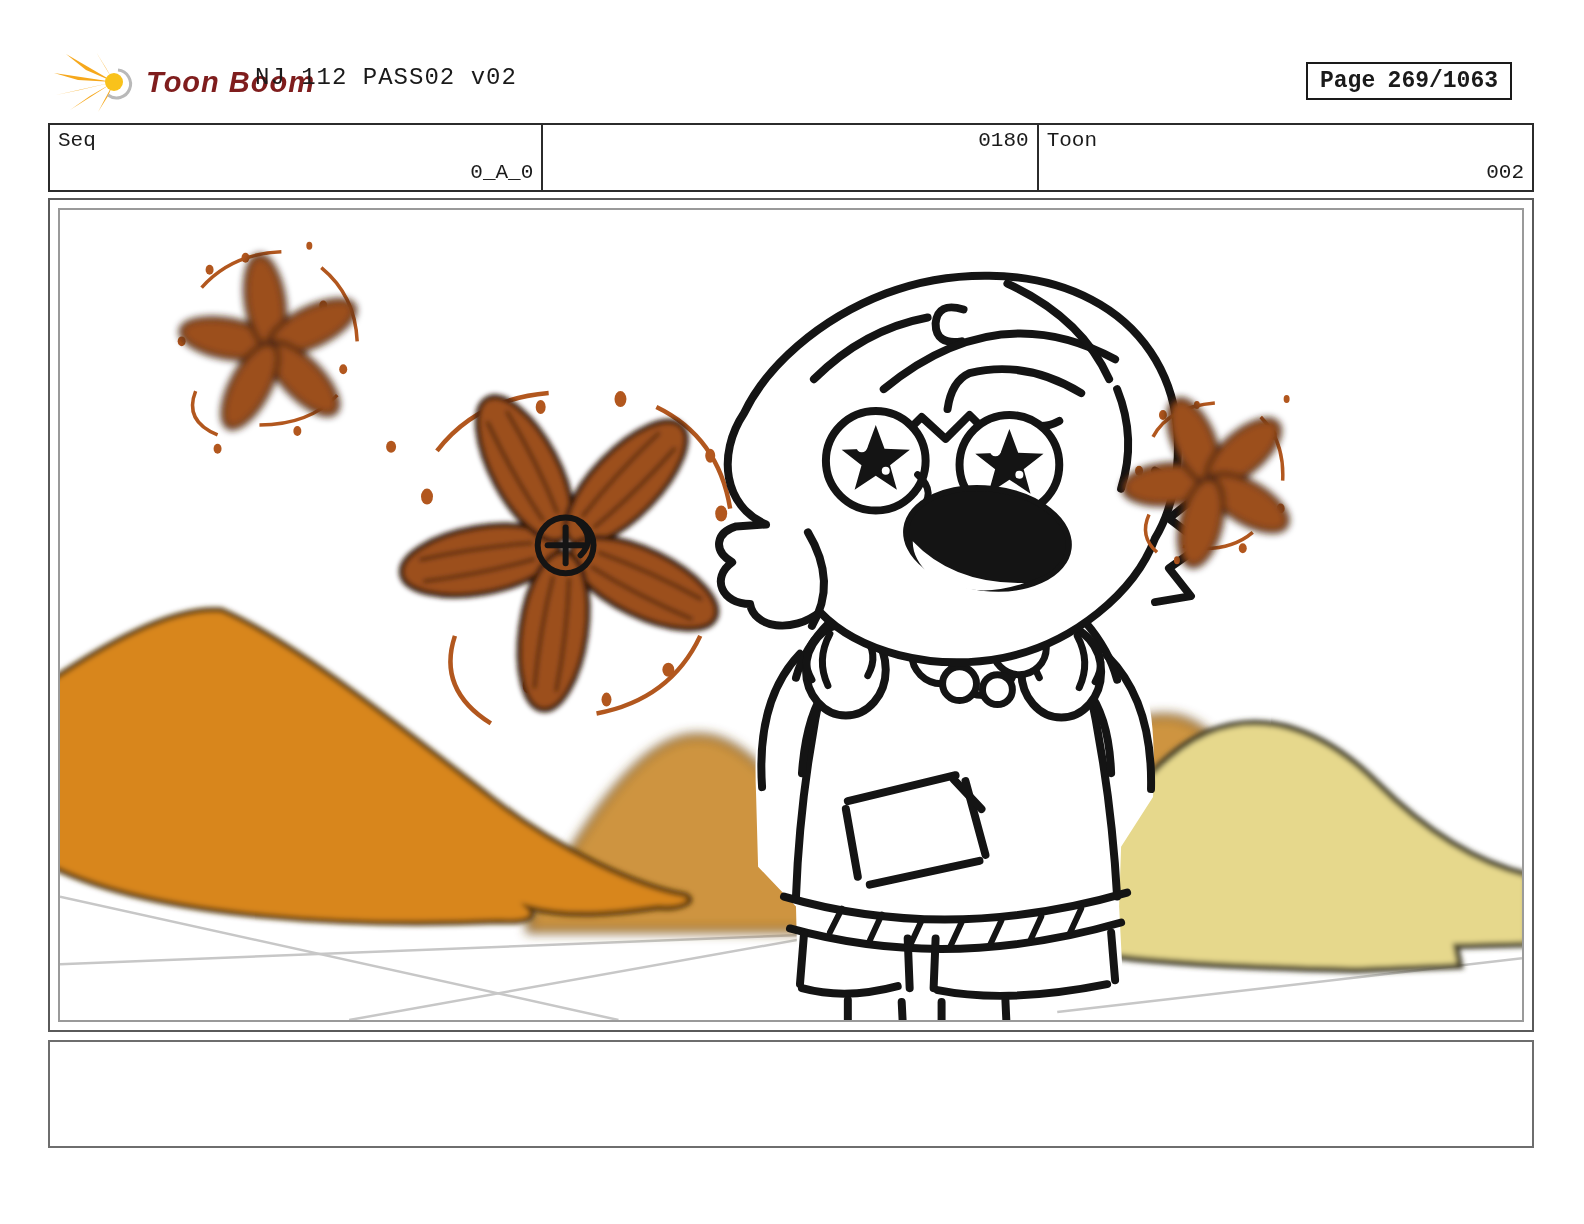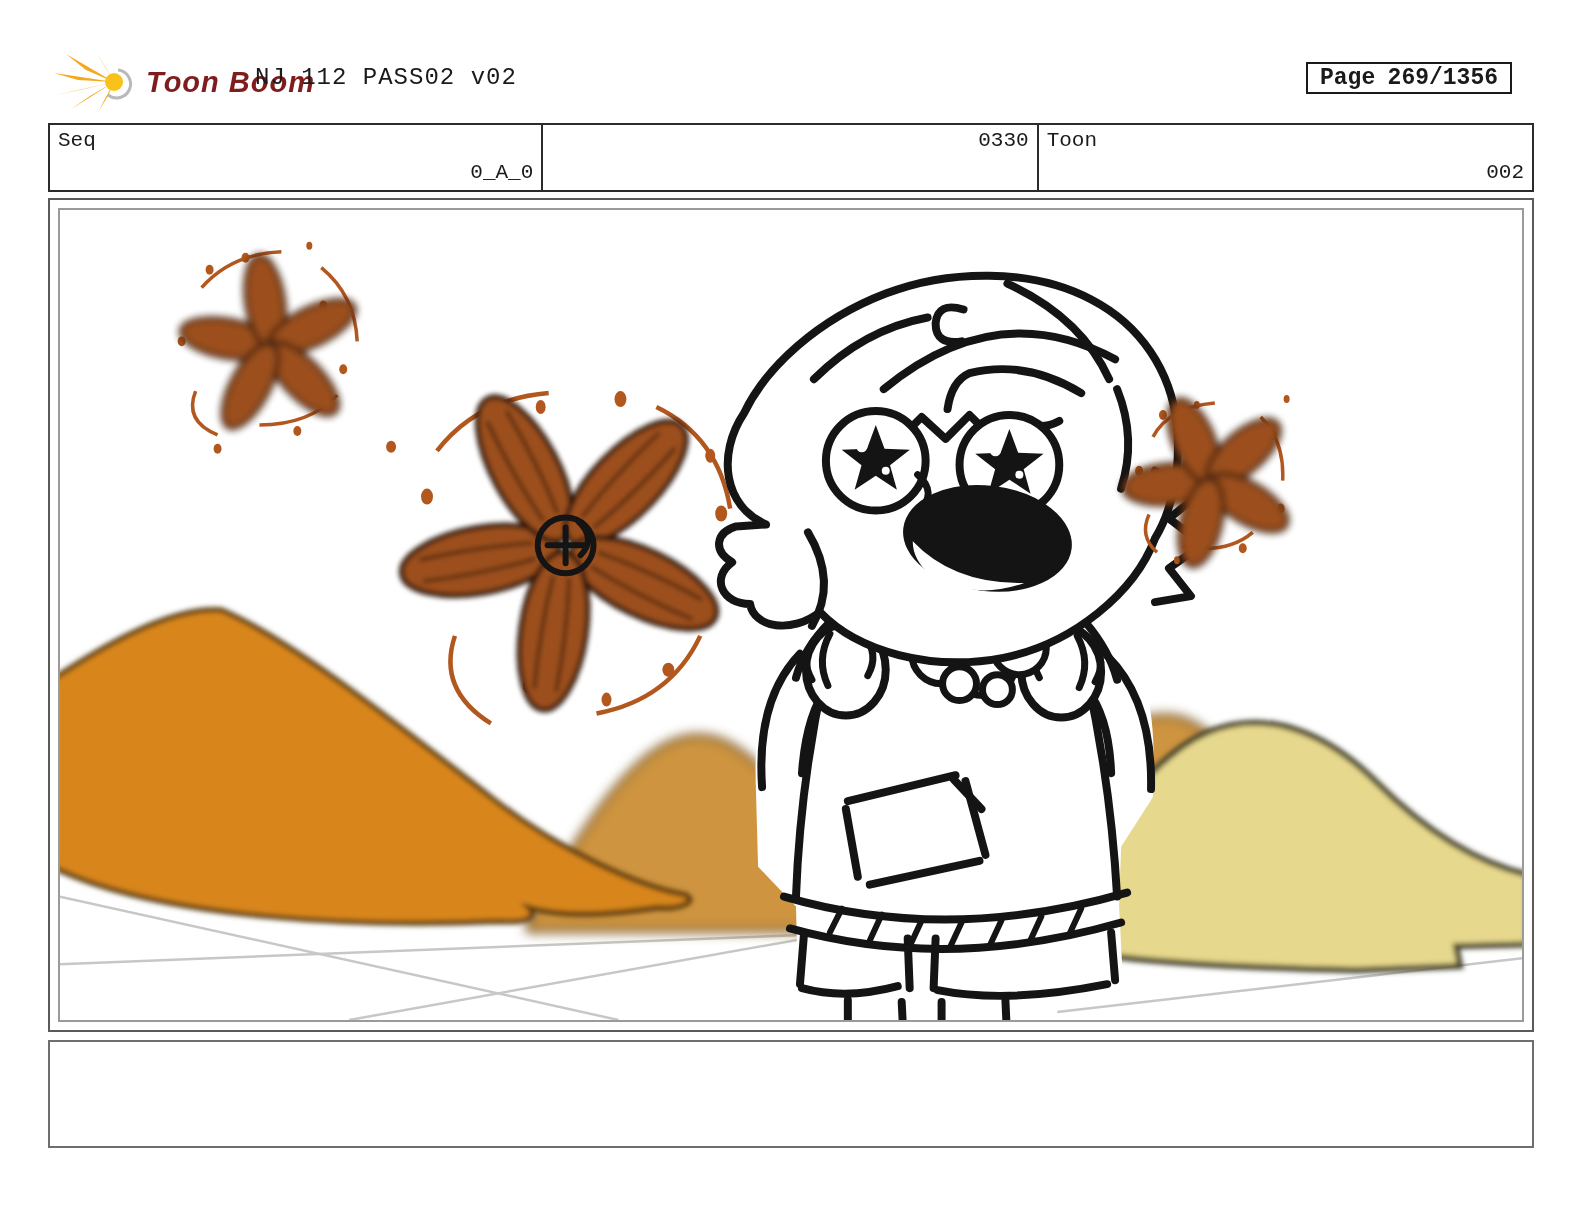--- a/index.html
+++ b/index.html
@@ -3,21 +3,21 @@
 <meta charset="utf-8">
 <style>
   html,body{margin:0;padding:0;background:#fff;}
   .page{position:relative;width:1584px;height:1224px;background:#fff;overflow:hidden;
         font-family:"Liberation Mono",monospace;color:#1a1a1a;}
   
   .logo{position:absolute;left:52px;top:50px;display:flex;align-items:center;gap:2px;}
   .logo-text{font-family:"Liberation Sans",sans-serif;font-style:italic;font-weight:700;
              font-size:29px;color:#7f1d1d;letter-spacing:1px;}
   .doc-title{position:absolute;left:255px;top:64px;font-weight:400;font-size:24px;letter-spacing:1px;}
-  .page-box{position:absolute;top:62px;right:72px;width:206px;height:32px;border:2px solid #1a1a1a;
+  .page-box{position:absolute;top:62px;right:72px;width:206px;height:38px;border:2px solid #1a1a1a;
             box-sizing:border-box;display:flex;align-items:center;justify-content:space-between;
             padding:0 12px;font-weight:700;font-size:23px;}
   
   .info-row{position:absolute;left:48px;top:123px;width:1486px;height:69px;display:flex;box-sizing:border-box;}
   .info-cell{flex:1 1 33.33%;border:2px solid #2b2b2b;border-left-width:0;box-sizing:border-box;
              display:flex;flex-direction:column;justify-content:space-between;
              padding:4px 8px 6px 8px;font-size:21px;background:#fff;}
   .info-cell:first-child{border-left-width:2px;}
   .info-value{align-self:flex-end;text-align:right;}
   
@@ -48,30 +48,30 @@
       <path d="M 66,20 A 14,14 0 1 1 56,45" stroke="#b9b9b9" stroke-width="3" fill="none"></path>
       <circle cx="62" cy="32" r="9" fill="#f9c21b"></circle>
     </svg>
     <span class="logo-text">Toon Boom</span>
   </div>
 
   <div class="doc-title">NJ 112 PASS02 v02</div>
 
   <div class="page-box">
     <span>Page</span>
-    <span>269/1356</span>
+    <span>269/1063</span>
   </div>
 
   <div class="info-row">
     <div class="info-cell">
       <span>Seq</span>
       <span class="info-value">0_A_0</span>
     </div>
     <div class="info-cell">
-      <span class="info-value">0330</span>
+      <span class="info-value">0180</span>
     </div>
     <div class="info-cell">
       <span>Toon</span>
       <span class="info-value">002</span>
     </div>
   </div>
 
   <div class="panel-outer">
     <div class="panel-inner">
       <svg viewBox="0 0 1466 814" preserveAspectRatio="none">

